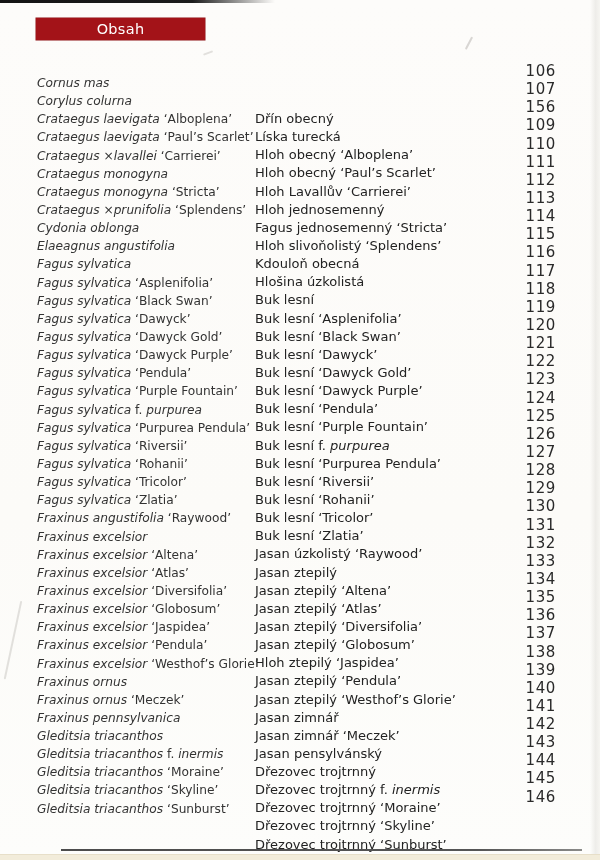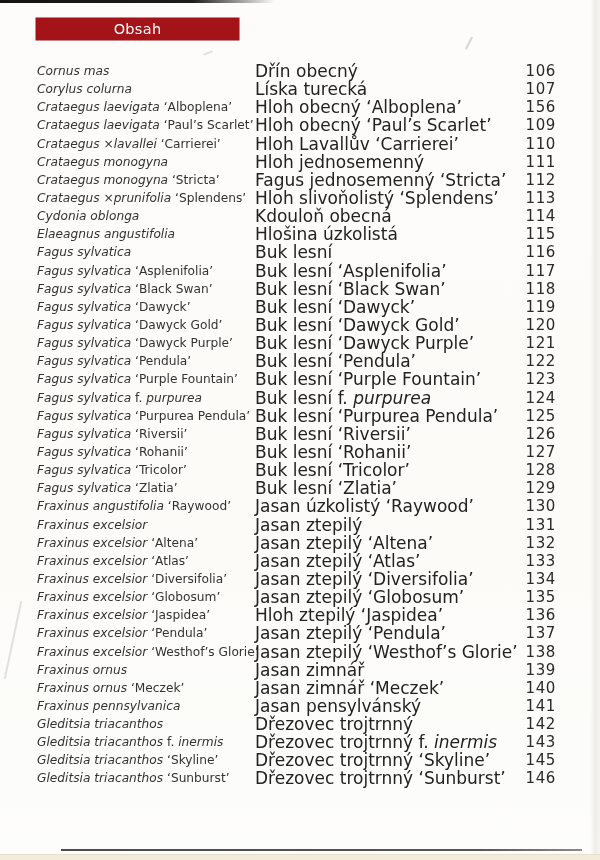--- a/index.html
+++ b/index.html
@@ -27,41 +27,41 @@
     position:absolute; left:0; right:0; bottom:0; height:6px;
     background:#f2ecda; border-top:1px solid #e7dfc9;
   }
   .artifact { position:absolute; background:#b9b7b2; opacity:.55; border-radius:1px; }
   .a1 { left:468px; top:36px;  width:1.5px; height:14px; transform:rotate(28deg); }
   .a2 { left:12px;  top:600px; width:1.5px; height:80px; transform:rotate(12deg); opacity:.4; }
   .a3 { left:203px; top:52px;  width:10px;  height:1.5px; transform:rotate(-20deg); opacity:.4; }
 
   
   .obsah-box {
-    position:absolute; left:36px; top:18px; width:203px; height:22px;
+    position:absolute; left:36px; top:18px; width:169px; height:22px;
     background:#a31318;
     color:#ffffff;
     font-size:14.5px; line-height:22px; text-align:center;
     letter-spacing:.3px;
     box-shadow:0 0 0 .5px #8d1014;
   }
 
   
   .toc {
     position:absolute; left:37px; top:62px; right:44px;
   }
   .row {
     display:grid;
     grid-template-columns:218px 1fr auto;
     height:18.15px; line-height:18.15px;
     white-space:nowrap;
   }
-  .sci { font-size:12.2px; color:#333333; font-style:italic; overflow:visible; }
+  .sci { font-size:12.2px; color:#333333; font-style:italic; overflow:visible;margin-top:12px; }
   .sci .rm { font-style:normal; }
-  .cz  { font-size:17px; color:#222222; }
+  .cz  { font-size:13px; color:#222222;margin-top:48px; }
   .cz .cz-it { font-style:italic; }
   .pg  { font-size:15px; color:#2a2a2a; letter-spacing:.6px; text-align:right; }
 
   
   .folio {
     position:absolute; left:32px; top:842px;
     font-size:12.4px; color:#333; letter-spacing:.5px;margin-top:45px;
   }
   .footer-rule {
     position:absolute; left:61px; top:849px; width:521px; height:2px;
@@ -304,20 +304,25 @@
       <span class="cz"><span class="cz-main">Dřezovec trojtrnný</span><i class="cz-it"></i></span>
       <span class="pg">142</span>
     </div>
 
     <div class="row">
       <span class="sci"><i class="sci-it">Gleditsia triacanthos</i><span class="rm sci-rm"> f.</span><i class="sci-it2"> inermis</i></span>
       <span class="cz"><span class="cz-main">Dřezovec trojtrnný f.</span><i class="cz-it"> inermis</i></span>
       <span class="pg">143</span>
     </div>
 
+    <div class="row">
+      <span class="sci"><i class="sci-it">Gleditsia triacanthos</i><span class="rm sci-rm"> ‘Moraine’</span><i class="sci-it2"></i></span>
+      <span class="cz"><span class="cz-main">Dřezovec trojtrnný ‘Moraine’</span><i class="cz-it"></i></span>
+      <span class="pg">144</span>
+    </div>
 
     <div class="row">
       <span class="sci"><i class="sci-it">Gleditsia triacanthos</i><span class="rm sci-rm"> ‘Skyline’</span><i class="sci-it2"></i></span>
       <span class="cz"><span class="cz-main">Dřezovec trojtrnný ‘Skyline’</span><i class="cz-it"></i></span>
       <span class="pg">145</span>
     </div>
 
     <div class="row">
       <span class="sci"><i class="sci-it">Gleditsia triacanthos</i><span class="rm sci-rm"> ‘Sunburst’</span><i class="sci-it2"></i></span>
       <span class="cz"><span class="cz-main">Dřezovec trojtrnný ‘Sunburst’</span><i class="cz-it"></i></span>

